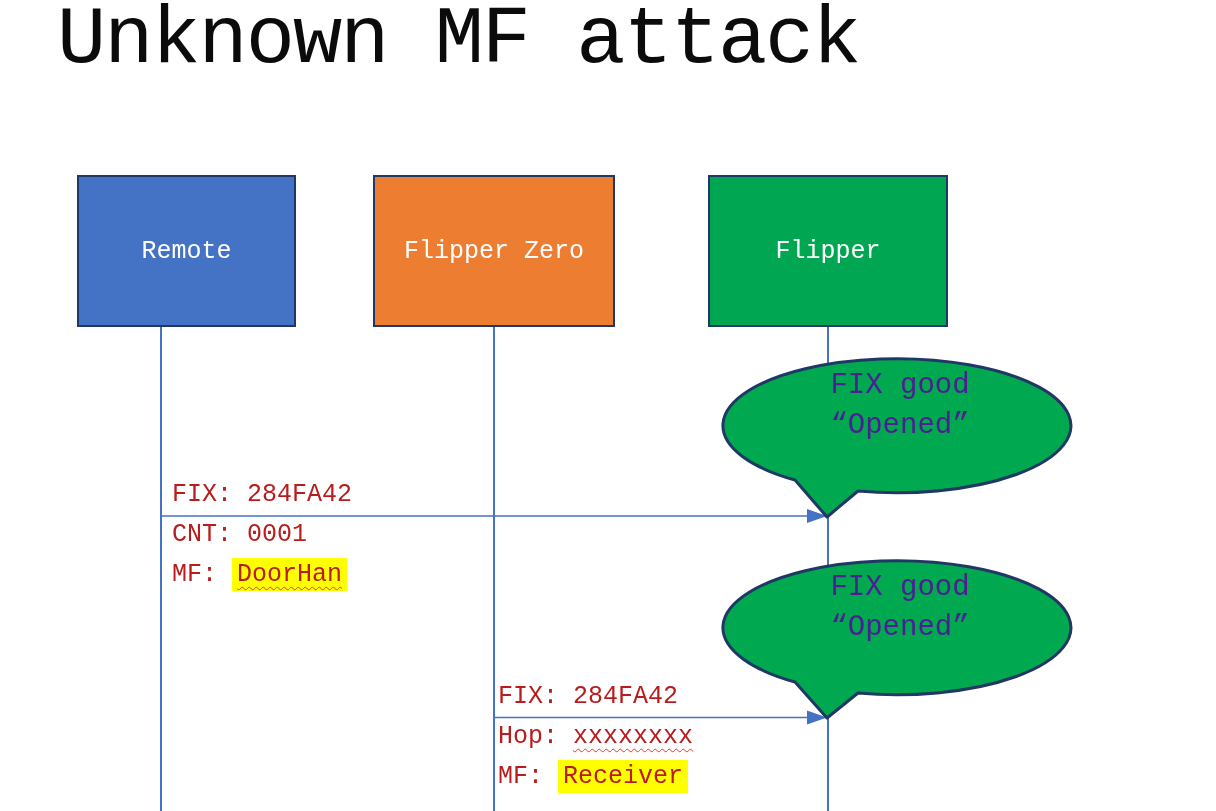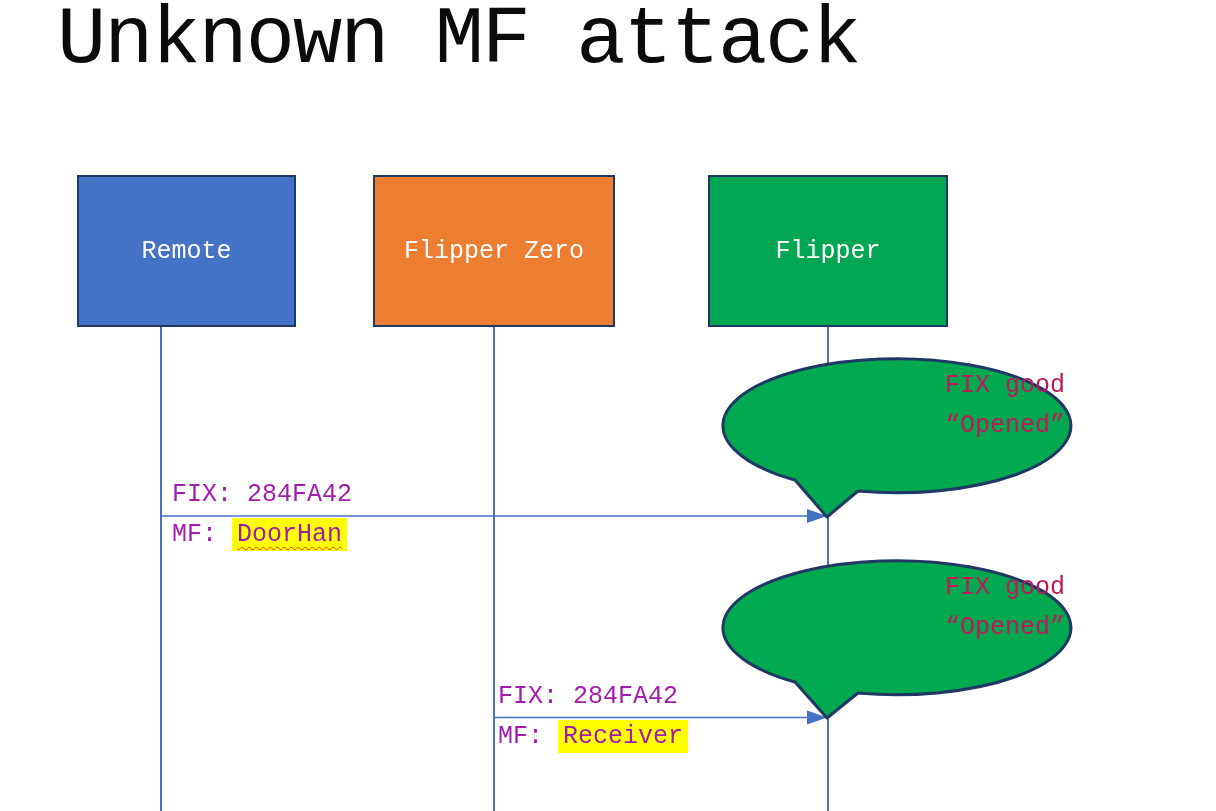--- a/index.html
+++ b/index.html
@@ -40,37 +40,37 @@
   .lifeline-receiver{left:827px;}
   .overlay{position:absolute;left:0;top:0;z-index:2;pointer-events:none;}
   .msg-line{stroke:var(--connector-blue,#4472C4);stroke-width:1.6;}
   .msg-head{fill:var(--connector-blue,#4472C4);}
   .callout-shape{
     fill:var(--callout-green,#00A94F);
     stroke:var(--outline-navy,#1F3864);
     stroke-width:3;stroke-linejoin:round;
   }
   .msg{
-    position:absolute;z-index:3;font-size:25px;line-height:40px;color:#a21caf;
+    position:absolute;z-index:3;font-size:25px;line-height:40px;color:#b91c1c;
     white-space:nowrap;
   }
   .msg-1{left:172px;top:475px;}
   .msg-2{left:498px;top:677px;}
   .hl{background:var(--highlight-yellow,#FFFF00);padding:2px 5px;}
   .squiggle{
     text-decoration-line:underline;
     text-decoration-style:wavy;
     text-decoration-color:var(--squiggle-red,#ED3A25);
     text-decoration-thickness:1px;
     text-underline-offset:5px;
     margin-top:36px;
   }
   .callout-text{
-    position:absolute;z-index:3;width:330px;text-align:right;
-    color:#be185d;font-size:25px;line-height:40px;
+    position:absolute;z-index:3;width:330px;text-align:center;
+    color:#4c1d95;font-size:29px;line-height:40px;
   }
   .callout-text-1{left:735px;top:366px;}
   .callout-text-2{left:735px;top:568px;}
 </style>
 </head>
 <body>
 
 <div class="slide">
 
   <h1 class="title">Unknown MF attack</h1>
@@ -93,25 +93,27 @@
     <line class="msg-line" x1="161" y1="516" x2="810" y2="516"></line>
     <polygon class="msg-head" points="827,516 807,509 807,523"></polygon>
     <line class="msg-line" x1="494" y1="717.5" x2="810" y2="717.5"></line>
     <polygon class="msg-head" points="827,717.5 807,710.5 807,724.5"></polygon>
     <path class="callout-shape" d="M 827 517 L 795 480 A 174 67 0 1 1 858 491 Z"></path>
     <path class="callout-shape" d="M 827 718 L 795 682 A 174 67 0 1 1 858 693 Z"></path>
   </svg>
 
   <div class="msg msg-1">
     <div>FIX: 284FA42</div>
+    <div>CNT: 0001</div>
     <div><span>MF: </span><span class="hl squiggle">DoorHan</span></div>
   </div>
 
   <div class="msg msg-2">
     <div>FIX: 284FA42</div>
+    <div><span>Hop: </span><span class="squiggle">xxxxxxxx</span></div>
     <div><span>MF: </span><span class="hl">Receiver</span></div>
   </div>
 
   <div class="callout-text callout-text-1">
     <div>FIX good</div>
     <div>“Opened”</div>
   </div>
 
   <div class="callout-text callout-text-2">
     <div>FIX good</div>

